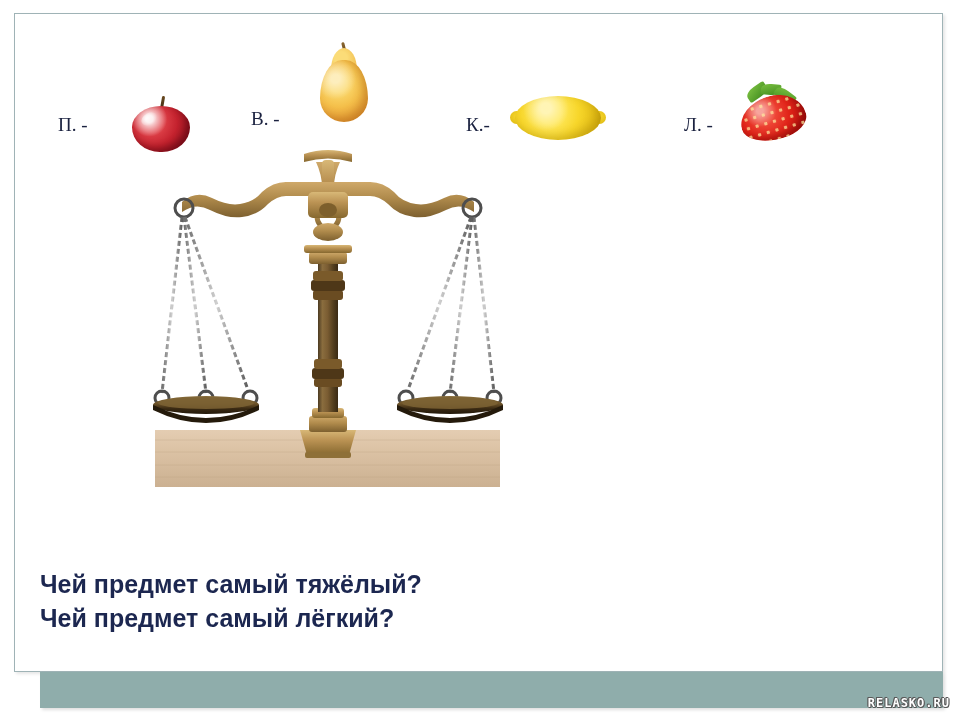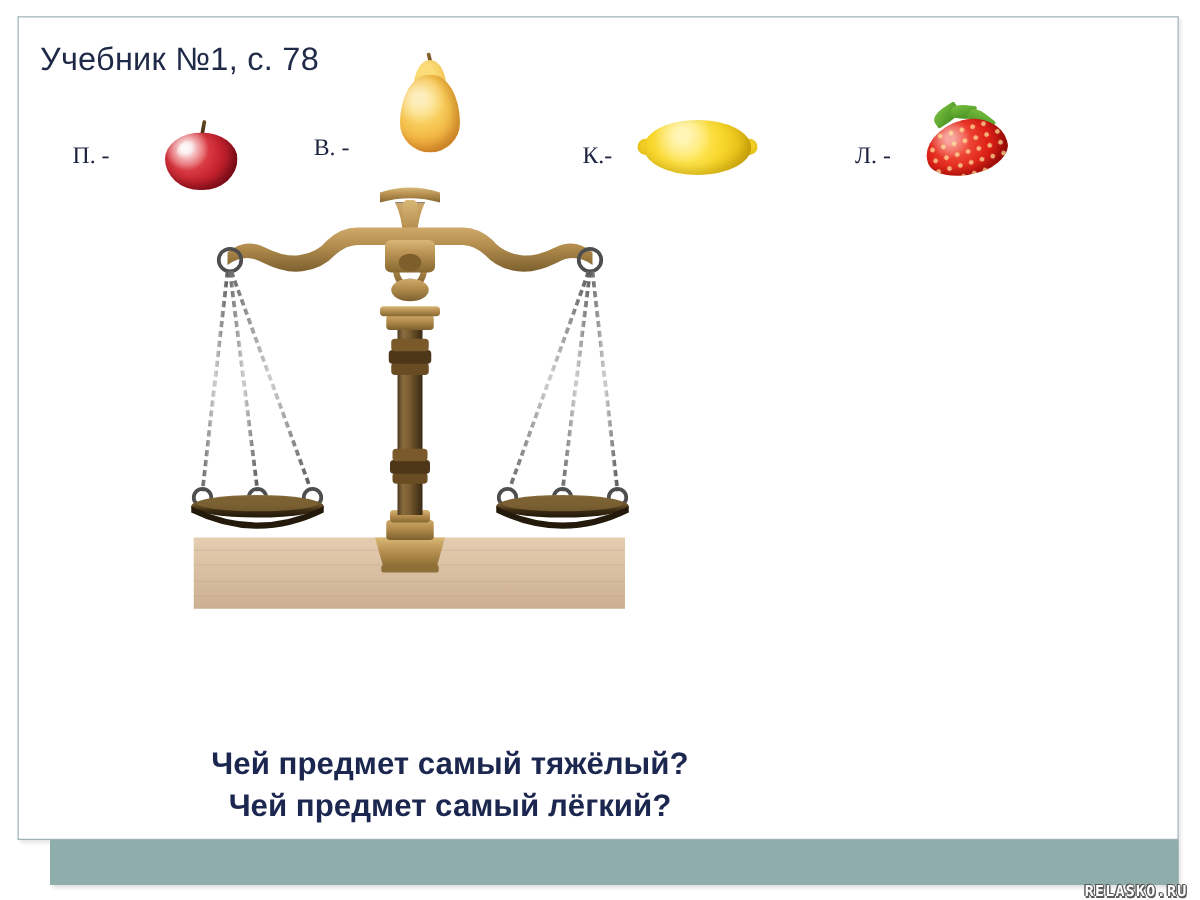--- a/index.html
+++ b/index.html
@@ -26,21 +26,21 @@
   .footer-band {
     position: absolute;
     left: 40px; top: 672px;
     width: 903px; height: 36px;
     background: #8fadab;
     box-shadow: 2px 2px 3px rgba(0,0,0,0.13);
   }
 
   .watermark {
     position: absolute;
-    right: 10px; bottom: 0;
+    right: 10px; bottom: 10px;
     font-family: "DejaVu Sans Mono", monospace;
     font-size: 12px;
     font-weight: bold;
     letter-spacing: 1px;
     color: #ffffff;
     text-shadow: 1px 0 0 #5a5a5a, -1px 0 0 #5a5a5a, 0 1px 0 #5a5a5a,
                  0 -1px 0 #5a5a5a, 1px 1px 0 #5a5a5a, -1px -1px 0 #5a5a5a;
     white-space: nowrap;
   }
 
@@ -183,40 +183,38 @@
   .strawberry .leafB { left: 33px; top: 2px;  width: 20px; height: 11px; transform: rotate(6deg);  }
   .strawberry .leafC { left: 46px; top: 8px;  width: 22px; height: 11px; transform: rotate(38deg); }
 
   
   .scale-figure { position: absolute; left: 148px; top: 140px; width: 360px; height: 350px; }
   .scale-figure svg { display: block; }
 
   
   .questions {
     position: absolute;
-    left: 40px; top: 595px;
+    left: 40px; top: 568px;
     width: 640px;
-    text-align: center;
   }
   .question-line {
     font-size: 25px;
     font-weight: bold;
     color: #1c2750;
     line-height: 1.35;
     white-space: nowrap;
   }
 </style>
 </head>
 <body>
 
 <div id="stage">
 
   <div class="slide-frame"></div>
 
-  <div class="book-ref">Учебник №1, с. 78</div>
 
 
   <div class="fruit-row">
 
     <div class="fruit-item" style="left:58px; top:24px;">
       <span class="fruit-label">П. -</span>
       <span class="fruit-art apple" style="left:72px; top:8px;">
         <span class="stem"></span>
         <span class="body"></span>
         <span class="gloss"></span>

